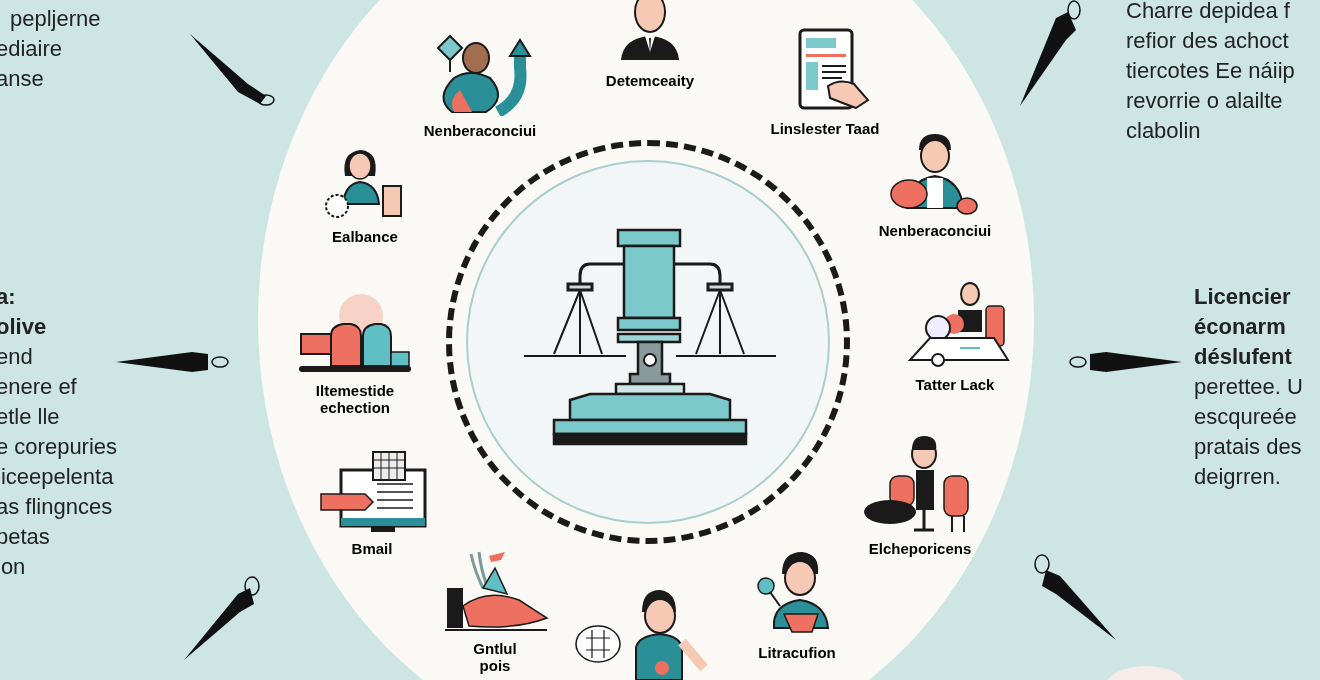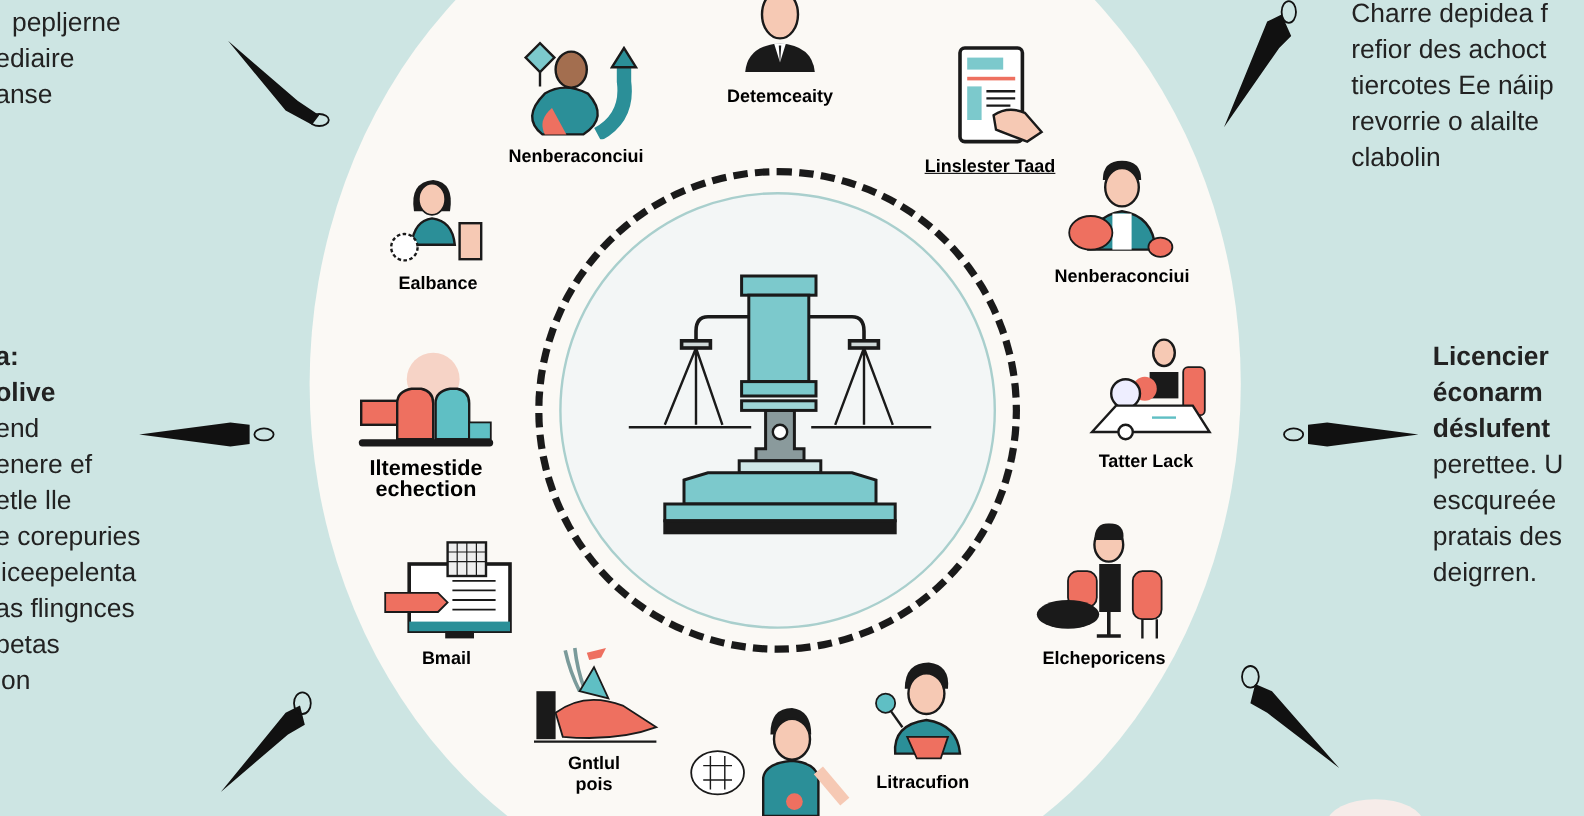--- a/index.html
+++ b/index.html
@@ -68,21 +68,21 @@
       <path d="M30 32 V44" stroke="#1a1a1a" stroke-width="2"></path>
       <path d="M32 84 Q14 70 34 50 Q50 40 70 50 Q88 70 66 84Z" fill="#2b8f98" stroke="#1a1a1a" stroke-width="2"></path>
       <path d="M34 84 Q28 72 40 62 L52 84Z" fill="#ee7060"></path>
       <ellipse cx="56" cy="30" rx="13" ry="15" fill="#a36e4f" stroke="#1a1a1a" stroke-width="2"></ellipse>
       <path d="M78 84 Q104 70 100 40 V26" stroke="#2b8f98" stroke-width="12" fill="none"></path>
       <path d="M90 28 L100 12 L110 28Z" fill="#2b8f98" stroke="#1a1a1a" stroke-width="2"></path>
     </svg>
     <span class="lbl">Nenberaconciui</span>
   </div>
 
-  <div class="node" style="left:740px;top:36px;width:170px;text-decoration:underline;">
+  <div class="node" style="left:740px;top:26px;width:170px;">
     <svg width="110" height="88" viewBox="0 0 110 88">
       <rect x="30" y="4" width="52" height="78" rx="4" fill="#fff" stroke="#1a1a1a" stroke-width="3"></rect>
       <rect x="36" y="12" width="30" height="10" fill="#7cc9cc"></rect>
       <rect x="36" y="28" width="40" height="3" fill="#ee7060"></rect>
       <rect x="36" y="36" width="12" height="28" fill="#7cc9cc"></rect>
       <path d="M52 40 H76 M52 46 H76 M52 52 H72" stroke="#1a1a1a" stroke-width="2"></path>
       <path d="M58 60 Q70 52 84 58 L98 74 L86 82 Q70 76 60 72Z" fill="#f6c9b4" stroke="#1a1a1a" stroke-width="2"></path>
     </svg>
     <span class="lbl">Linslester Taad</span>
   </div>
@@ -112,21 +112,21 @@
 
   <div class="node" style="left:280px;top:290px;width:150px;">
     <svg width="120" height="86" viewBox="0 0 120 86">
       <circle cx="66" cy="26" r="22" fill="#f6d3c6"></circle>
       <rect x="6" y="44" width="30" height="20" fill="#ee7060" stroke="#1a1a1a" stroke-width="2"></rect>
       <path d="M36 76 V46 Q36 36 48 34 H56 Q66 36 66 46 V76Z" fill="#ee7060" stroke="#1a1a1a" stroke-width="2"></path>
       <path d="M68 76 V46 Q68 36 80 34 H86 Q96 36 96 46 V76Z" fill="#5fbfc4" stroke="#1a1a1a" stroke-width="2"></path>
       <rect x="96" y="62" width="18" height="14" fill="#5fbfc4" stroke="#1a1a1a" stroke-width="1.5"></rect>
       <rect x="4" y="76" width="112" height="6" rx="3" fill="#1a1a1a"></rect>
     </svg>
-    <span class="lbl" style="width:140px;margin:3px auto;font-size:18px;">Iltemestide echection</span>
+    <span class="lbl" style="width:140px;margin:3px auto;font-size:15px;">Iltemestide echection</span>
   </div>
 
   <div class="node" style="left:890px;top:280px;width:130px;">
     <svg width="110" height="90" viewBox="0 0 110 90">
       <ellipse cx="70" cy="14" rx="9" ry="11" fill="#f6c9b4" stroke="#1a1a1a" stroke-width="2"></ellipse>
       <path d="M58 52 V30 H82 V52Z" fill="#1a1a1a"></path>
       <ellipse cx="54" cy="44" rx="10" ry="10" fill="#ee7060"></ellipse>
       <rect x="86" y="26" width="18" height="40" rx="4" fill="#ee7060" stroke="#1a1a1a" stroke-width="1.5"></rect>
       <circle cx="38" cy="48" r="12" fill="#eef" stroke="#1a1a1a" stroke-width="2"></circle>
       <path d="M10 80 L30 58 H94 L108 80Z" fill="#fff" stroke="#1a1a1a" stroke-width="2"></path>
@@ -142,21 +142,21 @@
       <rect x="24" y="68" width="84" height="8" fill="#2b8f98"></rect>
       <rect x="54" y="76" width="24" height="6" fill="#1a1a1a"></rect>
       <rect x="56" y="2" width="32" height="28" fill="#eee" stroke="#1a1a1a" stroke-width="2"></rect>
       <path d="M56 10 H88 M56 18 H88 M64 2 V30 M72 2 V30 M80 2 V30" stroke="#1a1a1a" stroke-width="1"></path>
       <path d="M60 34 H96 M60 42 H96 M60 50 H96 M60 58 H96" stroke="#1a1a1a" stroke-width="1.5"></path>
       <path d="M4 44 H48 L56 52 L48 60 H4Z" fill="#ee7060" stroke="#1a1a1a" stroke-width="1.5"></path>
     </svg>
     <span class="lbl">Bmail</span>
   </div>
 
-  <div class="node" style="left:430px;top:536px;width:130px;">
+  <div class="node" style="left:430px;top:548px;width:130px;">
     <svg width="120" height="86" viewBox="0 0 120 86">
       <path d="M36 6 Q40 24 48 40" stroke="#7a9a9a" stroke-width="3" fill="none"></path>
       <path d="M44 4 Q46 22 52 38" stroke="#7a9a9a" stroke-width="3" fill="none"></path>
       <path d="M54 8 L70 4 L66 12 L56 14Z" fill="#ee7060"></path>
       <path d="M48 40 L60 20 L72 46Z" fill="#5fbfc4" stroke="#1a1a1a" stroke-width="1.5"></path>
       <rect x="12" y="40" width="16" height="40" fill="#1a1a1a"></rect>
       <path d="M28 58 Q52 40 84 52 L112 70 Q80 82 34 78Z" fill="#ee7060" stroke="#1a1a1a" stroke-width="1.5"></path>
       <path d="M10 82 H112" stroke="#1a1a1a" stroke-width="2"></path>
     </svg>
     <span class="lbl" style="width:60px;margin:0 auto;">Gntlul pois</span>
@@ -167,21 +167,21 @@
       <ellipse cx="26" cy="56" rx="22" ry="18" fill="#fff" stroke="#1a1a1a" stroke-width="1.5"></ellipse>
       <path d="M14 50 H38 M14 62 H38 M20 42 V70 M32 42 V70" stroke="#1a1a1a" stroke-width="1.2"></path>
       <path d="M70 24 Q70 2 88 2 Q104 4 104 24Z" fill="#1a1a1a"></path>
       <ellipse cx="88" cy="28" rx="15" ry="17" fill="#f6c9b4" stroke="#1a1a1a" stroke-width="2"></ellipse>
       <path d="M64 92 V60 Q66 48 88 46 Q108 48 110 60 V92Z" fill="#2b8f98" stroke="#1a1a1a" stroke-width="2"></path>
       <circle cx="90" cy="80" r="7" fill="#ee7060"></circle>
       <path d="M110 54 L132 80" stroke="#f6c9b4" stroke-width="10"></path>
     </svg>
   </div>
 
-  <div class="node" style="left:714px;top:548px;width:110px;">
+  <div class="node" style="left:742px;top:548px;width:110px;">
     <svg width="90" height="90" viewBox="0 0 90 90">
       <path d="M30 26 Q30 4 50 4 Q68 6 66 26Z" fill="#1a1a1a"></path>
       <ellipse cx="48" cy="30" rx="15" ry="17" fill="#f6c9b4" stroke="#1a1a1a" stroke-width="2"></ellipse>
       <path d="M22 80 Q20 56 48 52 Q74 56 76 80Z" fill="#2b8f98" stroke="#1a1a1a" stroke-width="2"></path>
       <path d="M32 66 H66 L60 84 H40Z" fill="#ee7060" stroke="#1a1a1a" stroke-width="1.5"></path>
       <circle cx="14" cy="38" r="8" fill="#5fbfc4" stroke="#1a1a1a" stroke-width="1.5"></circle>
       <path d="M18 44 L28 58" stroke="#1a1a1a" stroke-width="2"></path>
     </svg>
     <span class="lbl">Litracufion</span>
   </div>

